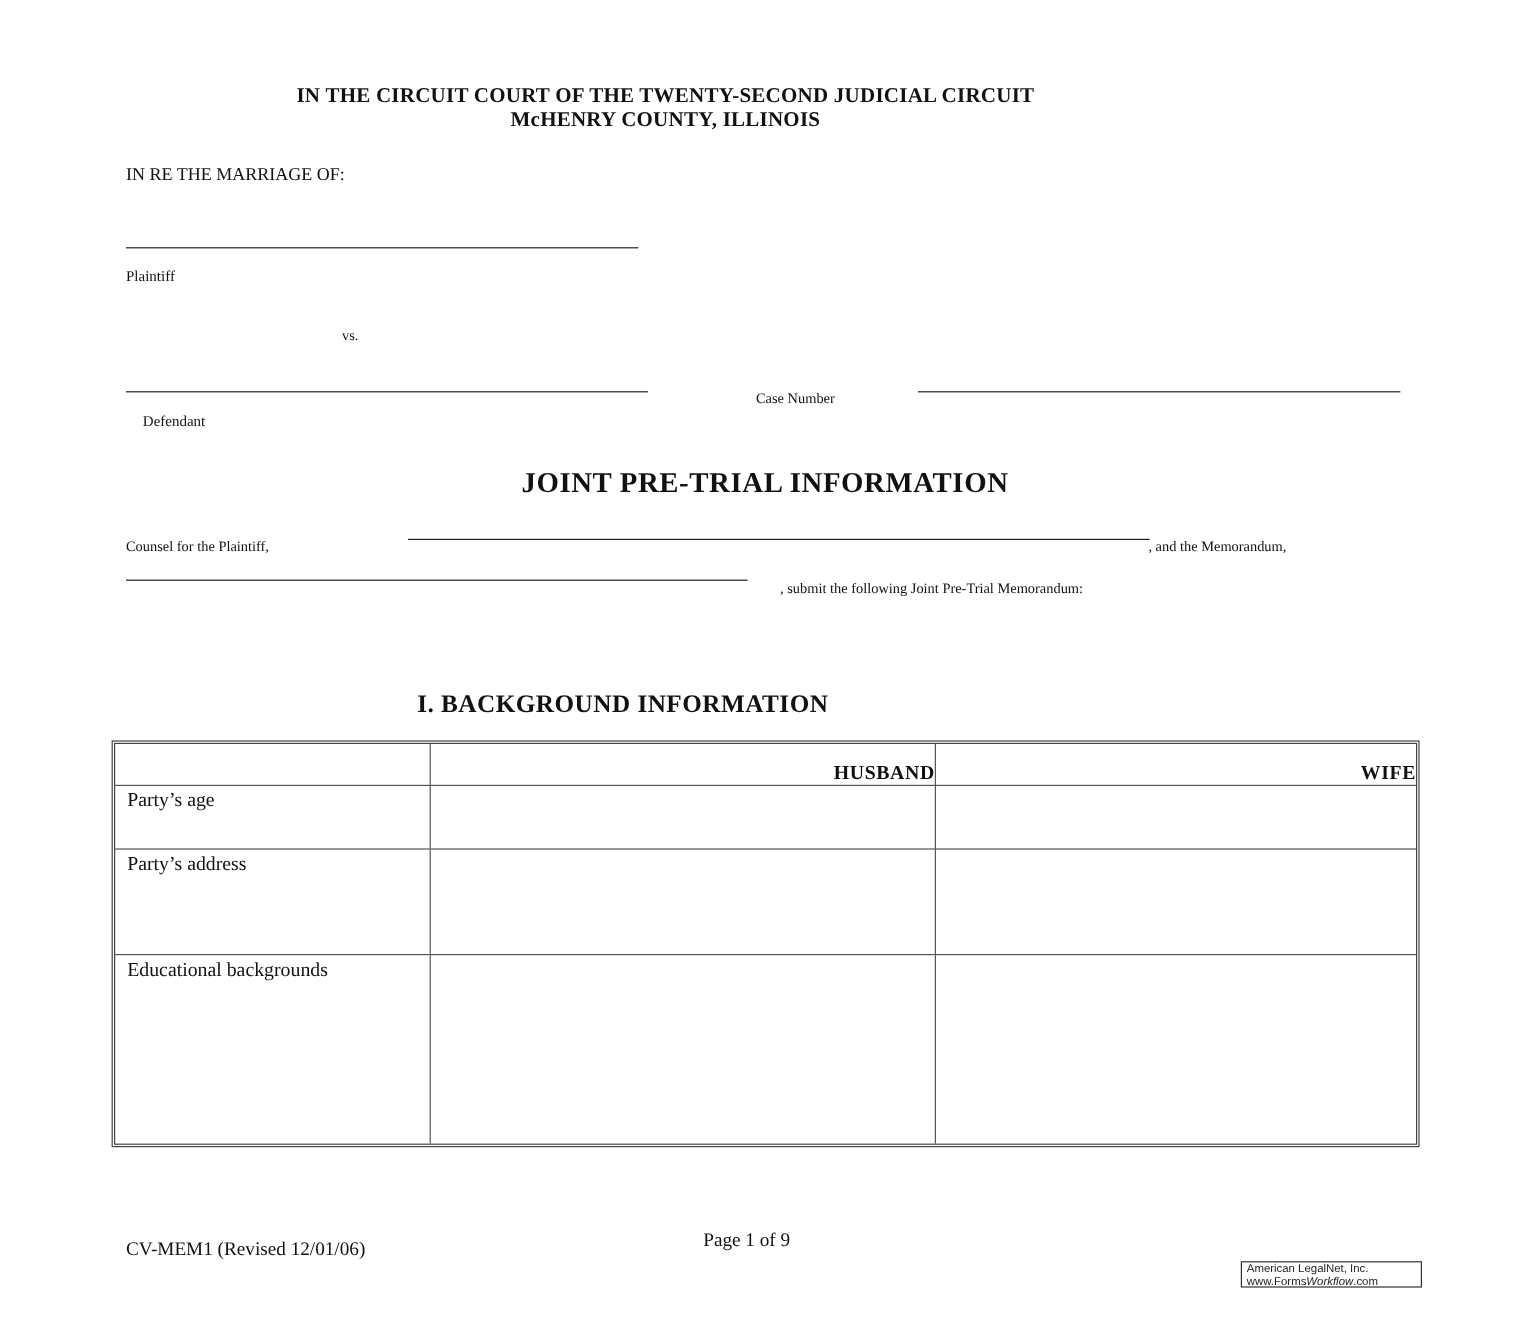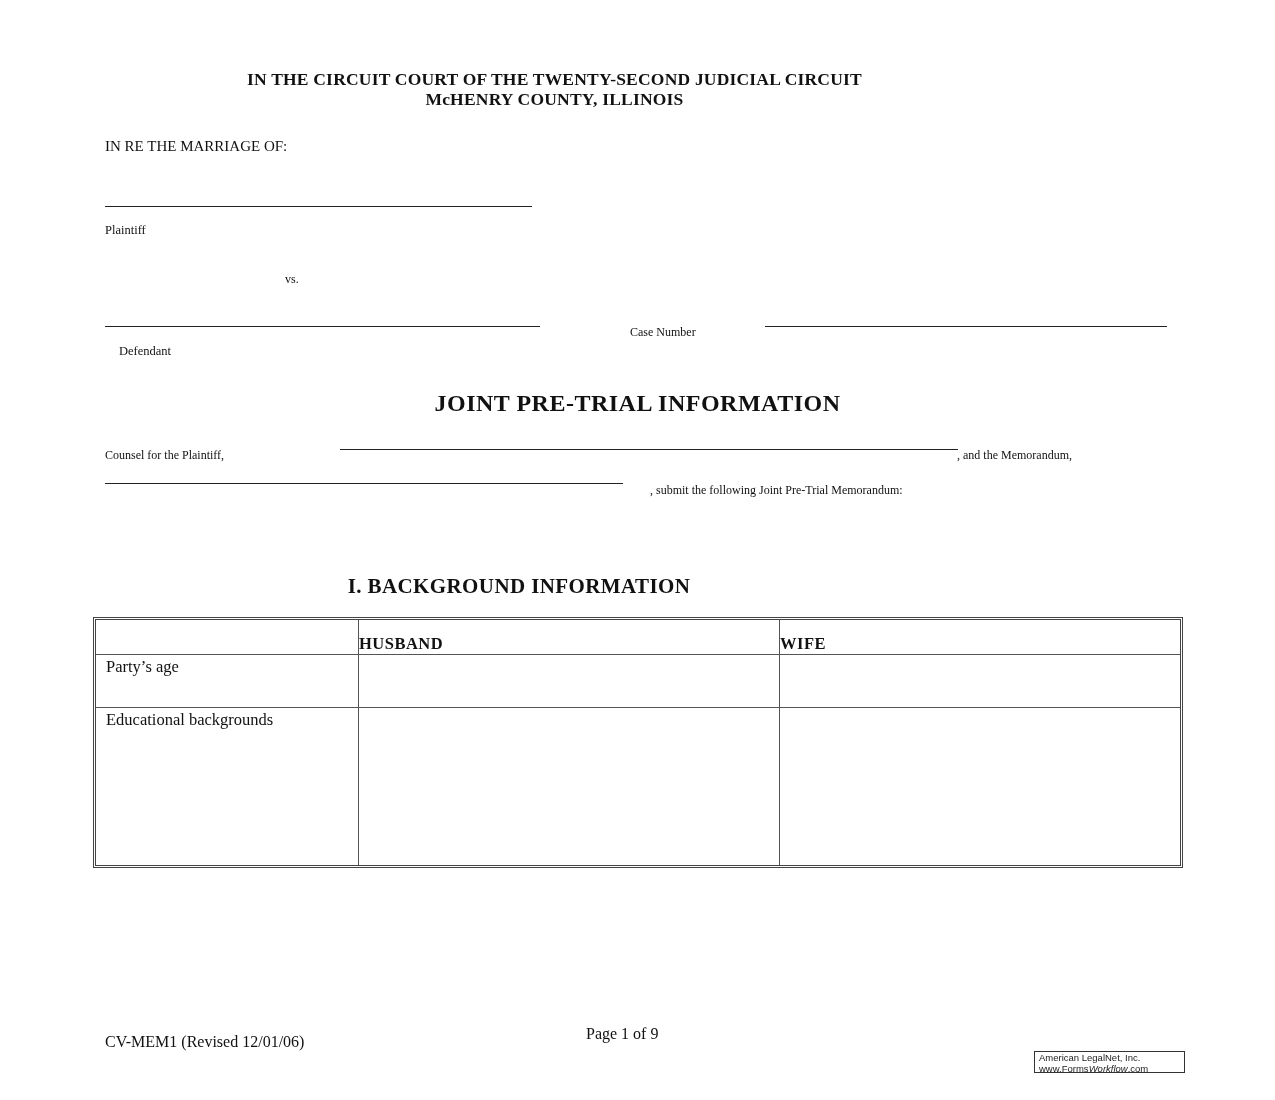--- a/index.html
+++ b/index.html
@@ -9,21 +9,21 @@
     .bold { font-weight: normal; margin-top: 12px; }
     .line { position: absolute; border-bottom: 1px solid #222; height: 0; }
     .small { font-size: 12.5px; }
     .body-text { font-size: 12px; }
     .title { left: 0; width: 1275px; text-align: center; font-weight: bold; font-size: 24px; letter-spacing: 0.5px; }
     .section { left: 0; width: 1038px; text-align: center; font-weight: bold; font-size: 21px; letter-spacing: 0.4px; }
     table.bg { position: absolute; left: 93px; top: 617px; width: 1090px; border-collapse: separate; border-spacing: 0; border: 3px double #444; }
     table.bg td { border-right: 1.5px solid #555; border-bottom: 1.5px solid #555; vertical-align: top; padding: 0; font-size: 16.5px; }
     table.bg tr td:last-child { border-right: none; }
     table.bg tr:last-child td { border-bottom: none; }
-    .hdr { font-weight: bold; font-size: 16px; text-align: left; vertical-align: bottom !important; letter-spacing: 0.5px; }
+    .hdr { font-weight: bold; font-size: 16px; text-align: right; vertical-align: bottom !important; letter-spacing: 0.5px; }
     .rowlabel { padding: 2px 0 0 10px !important; }
     .input-cell { cursor: text; }
     .badge { position: absolute; left: 1034px; top: 1051px; width: 151px; height: 22px; border: 1px solid #333; font-family: "Liberation Sans", sans-serif; font-size: 9.5px; line-height: 10.5px; padding: 1px 1px 0 4px; box-sizing: border-box; color: #222; }
     .badge i { font-style: italic; }
   </style>
 </head>
 <body>
 
 <div class="abs court" style="top:69px;">IN THE CIRCUIT COURT OF THE TWENTY-SECOND JUDICIAL CIRCUIT</div>
 <div class="abs court" style="top:89px;">McHENRY COUNTY, ILLINOIS</div>
@@ -56,20 +56,25 @@
       <tr style="height:35px;">
     <td style="width:262px;"></td>
     <td class="hdr" style="width:420px;">HUSBAND</td>
     <td class="hdr">WIFE</td>
   </tr>
   <tr style="height:53px;">
     <td class="rowlabel">Party’s age</td>
     <td class="input-cell"></td>
     <td class="input-cell"></td>
   </tr>
+  <tr style="height:88px;">
+    <td class="rowlabel">Party’s address</td>
+    <td class="input-cell"></td>
+    <td class="input-cell"></td>
+  </tr>
   <tr style="height:157px;">
     <td class="rowlabel">Educational backgrounds</td>
     <td class="input-cell"></td>
     <td class="input-cell"></td>
   </tr>
 </tbody>
   </table>
 
 <div class="abs" style="left:105px; top:1033px; font-size:16px;">CV-MEM1 (Revised 12/01/06)</div>
 <div class="abs" style="left:586px; top:1025px; font-size:16px;">Page 1 of 9</div>

